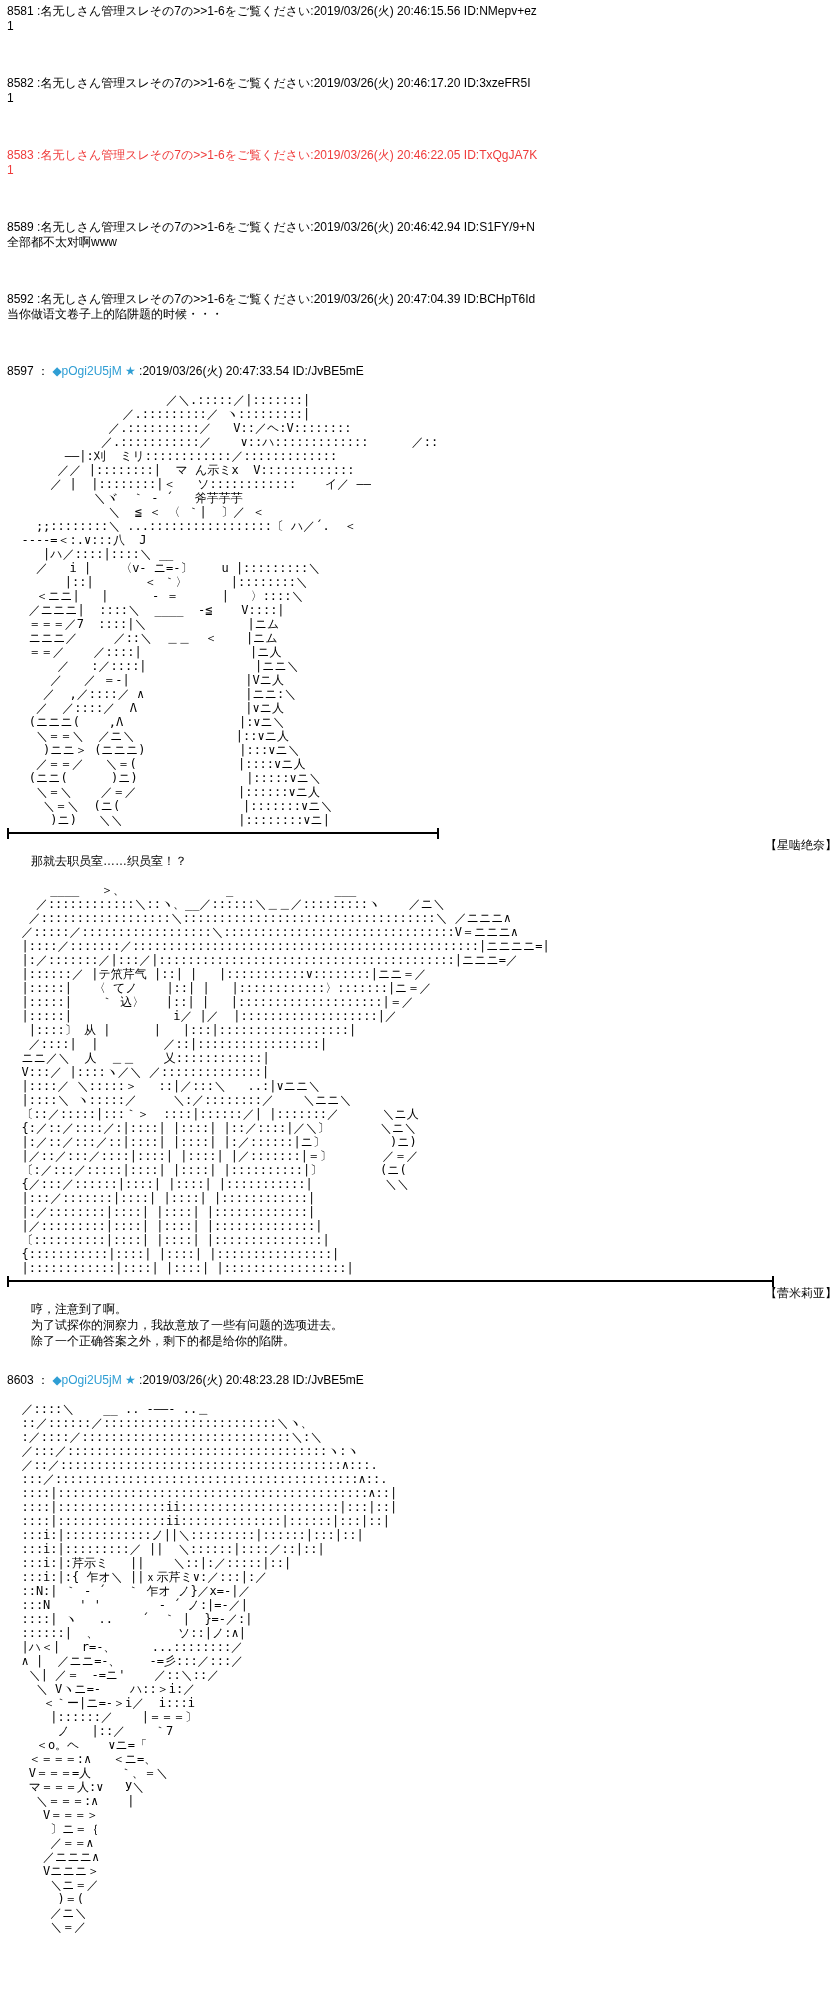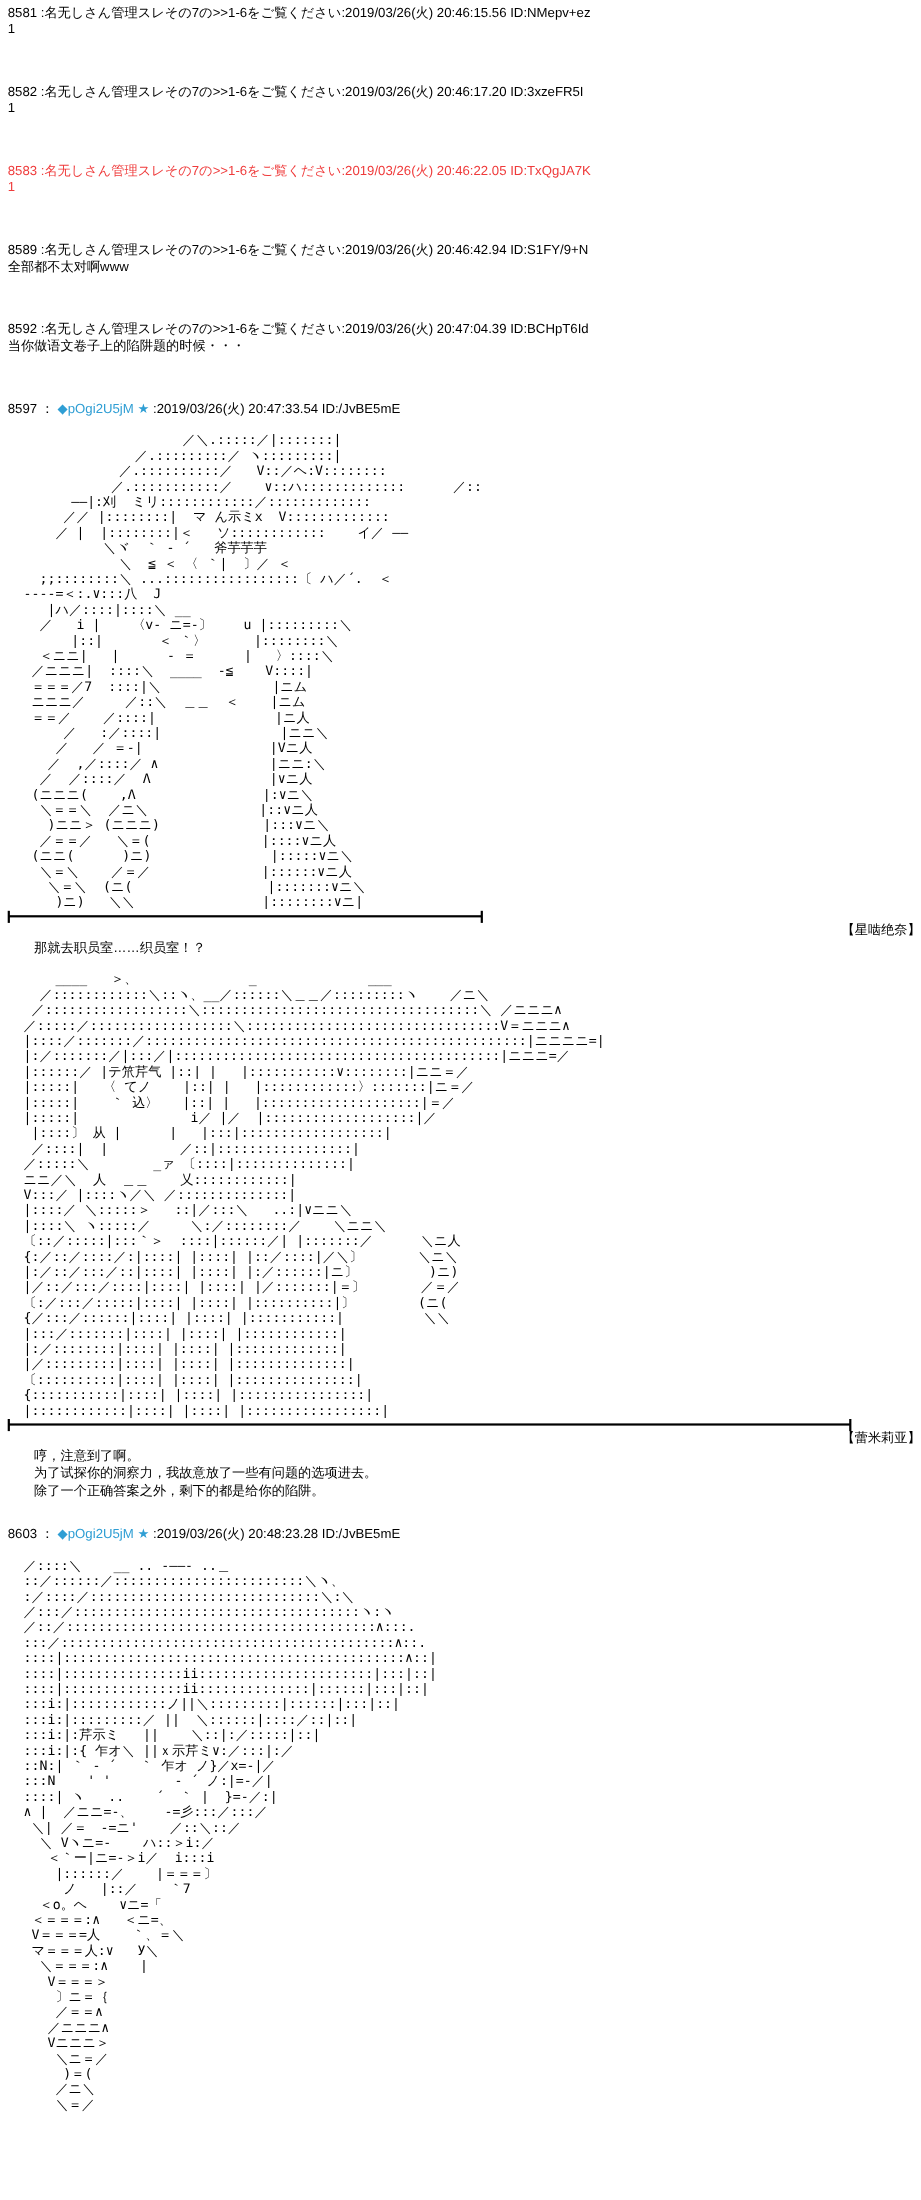--- a/index.html
+++ b/index.html
@@ -122,21 +122,20 @@
         <div class="aa-line">   ／::::::::::::::::::＼:::::::::::::::::::::::::::::::::::＼ ／ニニニ∧</div>
         <div class="aa-line">  ／:::::／::::::::::::::::::＼::::::::::::::::::::::::::::::::V＝ニニニ∧</div>
         <div class="aa-line">  |::::／:::::::／::::::::::::::::::::::::::::::::::::::::::::::::|ニニニニ=|</div>
         <div class="aa-line">  |:／:::::::／|:::／|:::::::::::::::::::::::::::::::::::::::::|ニニニ=／</div>
         <div class="aa-line">  |::::::／ |テ笊芹气 |::| |   |:::::::::::∨::::::::|ニニ＝／</div>
         <div class="aa-line">  |:::::|   〈 てノ    |::| |   |::::::::::::〉:::::::|ニ＝／</div>
         <div class="aa-line">  |:::::|    ｀ 込〉   |::| |   |::::::::::::::::::::|＝／</div>
         <div class="aa-line">  |:::::|              i／ |／  |:::::::::::::::::::|／</div>
         <div class="aa-line">   |::::〕 从 |      |   |:::|::::::::::::::::::|</div>
         <div class="aa-line">   ／::::|  |         ／::|:::::::::::::::::|</div>
-        <div class="aa-line">  ／:::::＼        _ァ 〔::::|::::::::::::::|</div>
         <div class="aa-line">  ニニ／＼  人  ＿＿    乂::::::::::::|</div>
         <div class="aa-line">  V:::／ |::::ヽ／＼ ／::::::::::::::|</div>
         <div class="aa-line">  |::::／ ＼:::::＞   ::|／:::＼   ..:|∨ニニ＼</div>
         <div class="aa-line">  |::::＼ ヽ:::::／     ＼:／::::::::／    ＼ニニ＼</div>
         <div class="aa-line">  〔::／:::::|:::｀＞  ::::|::::::／| |:::::::／      ＼ニ人</div>
         <div class="aa-line">  {:／::／::::／:|::::| |::::| |::／::::|／＼〕       ＼ニ＼</div>
         <div class="aa-line">  |:／::／:::／::|::::| |::::| |:／::::::|ニ〕         )ニ)</div>
         <div class="aa-line">  |／::／:::／::::|::::| |::::| |／:::::::|＝〕       ／＝／</div>
         <div class="aa-line">  〔:／:::／:::::|::::| |::::| |::::::::::|〕        (ニ(</div>
         <div class="aa-line">  {／:::／::::::|::::| |::::| |:::::::::::|          ＼＼</div>
@@ -171,20 +170,22 @@
         <div class="aa-line">  ::::|:::::::::::::::::::::::::::::::::::::::::::∧::|</div>
         <div class="aa-line">  ::::|:::::::::::::::ii::::::::::::::::::::::|:::|::|</div>
         <div class="aa-line">  ::::|:::::::::::::::ii::::::::::::::|::::::|:::|::|</div>
         <div class="aa-line">  :::i:|::::::::::::ノ||＼:::::::::|::::::|:::|::|</div>
         <div class="aa-line">  :::i:|:::::::::／ ||  ＼::::::|::::／::|::|</div>
         <div class="aa-line">  :::i:|:芹示ミ   ||    ＼::|:／:::::|::|</div>
         <div class="aa-line">  :::i:|:{ 乍オ＼ ||ｘ示芹ミ∨:／:::|:／</div>
         <div class="aa-line">  ::N:| ｀ ‐ ´   ｀ 乍オ ノ}／x=-|／</div>
         <div class="aa-line">  :::N    ' '        ‐ ´ ノ:|=-／|</div>
         <div class="aa-line">  ::::| ヽ   ..    ´  ｀ |  }=-／:|</div>
+        <div class="aa-line">  ::::::|  、           ソ::|ノ:∧|</div>
+        <div class="aa-line">  |ハ＜|   r=-、     ...::::::::／</div>
         <div class="aa-line">  ∧ |  ／ニニ=-、    -=彡:::／:::／</div>
         <div class="aa-line">   ＼| ／＝ゝ-=ニ'    ／::＼::／</div>
         <div class="aa-line">    ＼ Vヽニ=-    ハ::＞i:／</div>
         <div class="aa-line">     ＜｀ー|ニ=-＞i／  i:::i</div>
         <div class="aa-line">      |::::::／    |＝＝＝〕</div>
         <div class="aa-line">       ノ   |::／    ｀7</div>
         <div class="aa-line">    ＜o。ヘ    ∨ニ=「</div>
         <div class="aa-line">   ＜＝＝＝:∧   ＜ニ=、</div>
         <div class="aa-line">   V＝＝＝=人    ｀、＝＼</div>
         <div class="aa-line">   マ＝＝＝人:∨   У＼</div>

